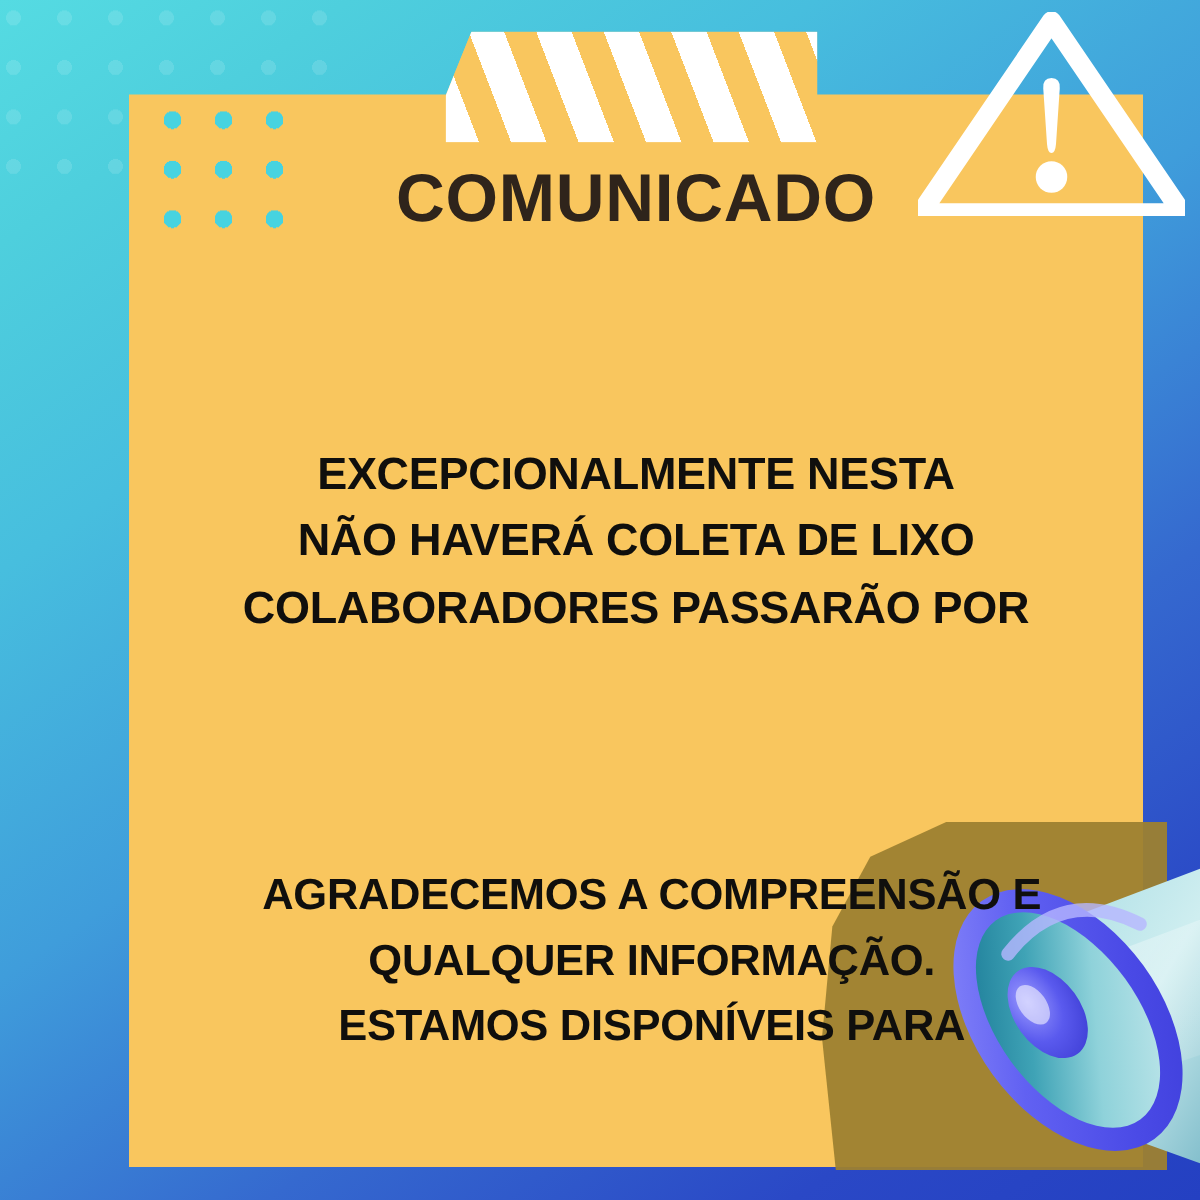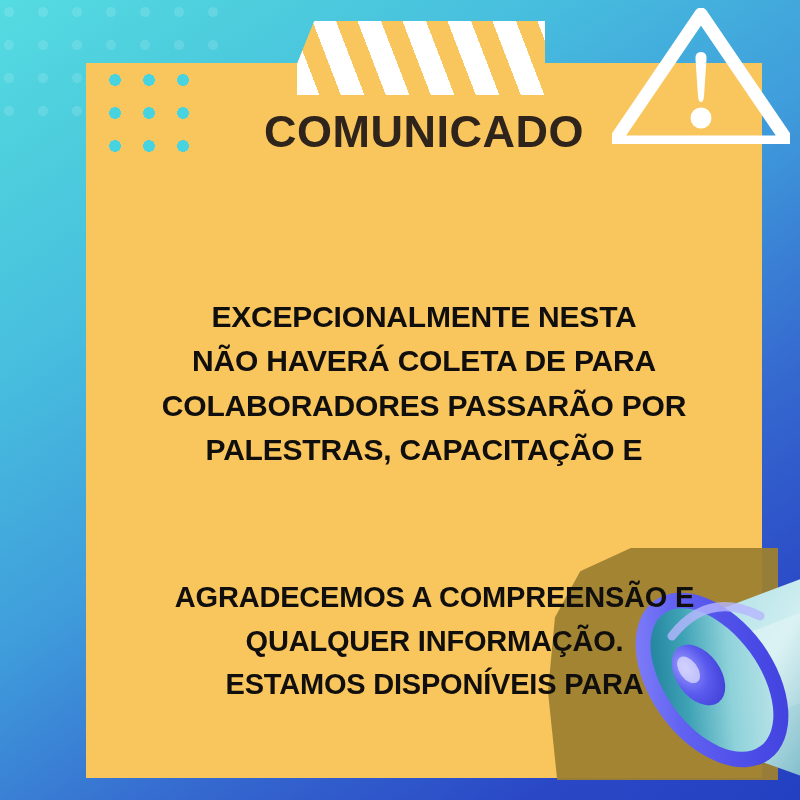--- a/index.html
+++ b/index.html
@@ -250,23 +250,22 @@
   </div>
 
   <div class="content">
 
     <div class="title-block">
       <div class="title-line">COMUNICADO</div>
     </div>
 
     <div class="body-block">
       <div class="body-line">EXCEPCIONALMENTE NESTA</div>
-      <div class="body-line">NÃO HAVERÁ COLETA DE PARA</div>
+      <div class="body-line">NÃO HAVERÁ COLETA DE LIXO</div>
       <div class="body-line">COLABORADORES PASSARÃO POR</div>
-      <div class="body-line">PALESTRAS, CAPACITAÇÃO E</div>
     </div>
 
     <div class="closing-block">
       <div class="closing-line">AGRADECEMOS A COMPREENSÃO E</div>
       <div class="closing-line">QUALQUER INFORMAÇÃO.</div>
       <div class="closing-line">ESTAMOS DISPONÍVEIS PARA</div>
     </div>
 
   </div>
 

